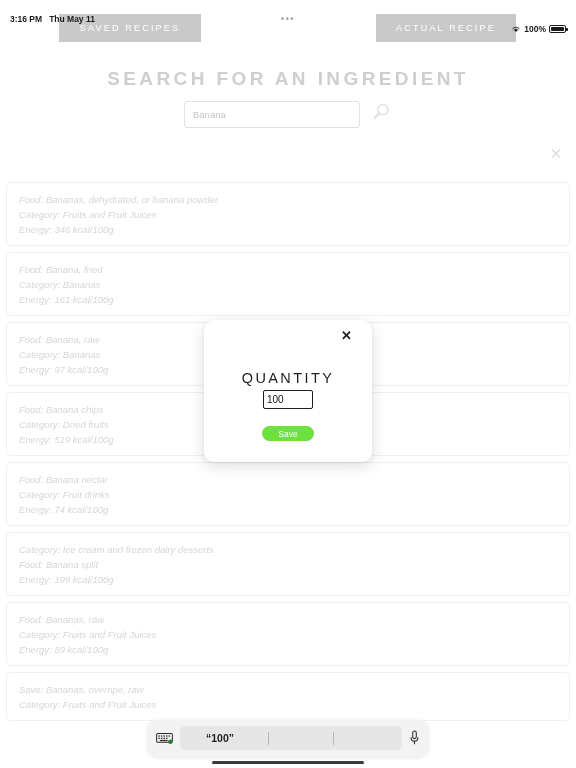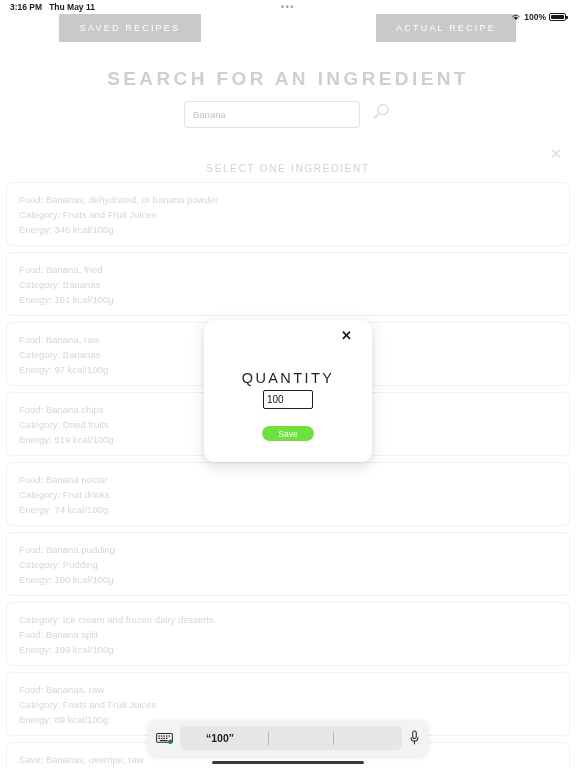--- a/index.html
+++ b/index.html
@@ -13,21 +13,21 @@
   #app {
     position: relative;
     width: 576px;
     height: 768px;
     background: #ffffff;
   }
 
   
   .statusbar {
     position: absolute;
-    top: 0; left: 0;
+    top: 12px; left: 0;
     width: 576px;
     height: 14px;
     display: flex;
     align-items: center;
     font-size: 8.5px;
     font-weight: bold;
     color: #1a1a1a;
     padding: 0 10px;
     z-index: 50;
   }
@@ -162,20 +162,21 @@
   }
 
   
   .results {
     position: absolute;
     top: 182px; left: 0;
     width: 576px;
     height: 586px;
     overflow: hidden;
     padding: 0 6px;
+    font-style: italic;
   }
   .result-card {
     border: 1px solid #f0f0f0;
     border-radius: 5px;
     background: #ffffff;
     padding: 9px 12px 8px 12px;
     margin-bottom: 6px;
     cursor: pointer;
   }
   .result-card div {
@@ -326,21 +327,20 @@
 
   <div class="search-title">SEARCH FOR AN INGREDIENT</div>
   <div class="search-row">
     <input class="search-input" type="text" placeholder="Banana" style="">
     <svg class="search-icon" viewBox="0 0 24 24">
       <circle cx="14" cy="9.5" r="5.6" fill="none" stroke="#e0e0e0" stroke-width="1.6"></circle>
       <line x1="9.8" y1="13.6" x2="5" y2="18.6" stroke="#e0e0e0" stroke-width="2.4" stroke-linecap="round"></line>
     </svg>
   </div>
 
-  <div class="select-label">SELECT ONE INGREDIENT</div>
   <div class="close-x">✕</div>
 
   <div class="results">
     <div class="result-card">
       <div>Food: Bananas, dehydrated, or banana powder</div>
       <div>Category: Fruits and Fruit Juices</div>
       <div>Energy: 346 kcal/100g</div>
     </div>
     <div class="result-card">
       <div>Food: Banana, fried</div>
@@ -354,25 +354,20 @@
     </div>
     <div class="result-card">
       <div>Food: Banana chips</div>
       <div>Category: Dried fruits</div>
       <div>Energy: 519 kcal/100g</div>
     </div>
     <div class="result-card">
       <div>Food: Banana nectar</div>
       <div>Category: Fruit drinks</div>
       <div>Energy: 74 kcal/100g</div>
-    </div>
-    <div class="result-card">
-      <div>Food: Banana pudding</div>
-      <div>Category: Pudding</div>
-      <div>Energy: 160 kcal/100g</div>
     </div>
     <div class="result-card">
       <div>Category: Ice cream and frozen dairy desserts</div>
       <div>Food: Banana split</div>
       <div>Energy: 199 kcal/100g</div>
     </div>
     <div class="result-card">
       <div>Food: Bananas, raw</div>
       <div>Category: Fruits and Fruit Juices</div>
       <div>Energy: 89 kcal/100g</div>

